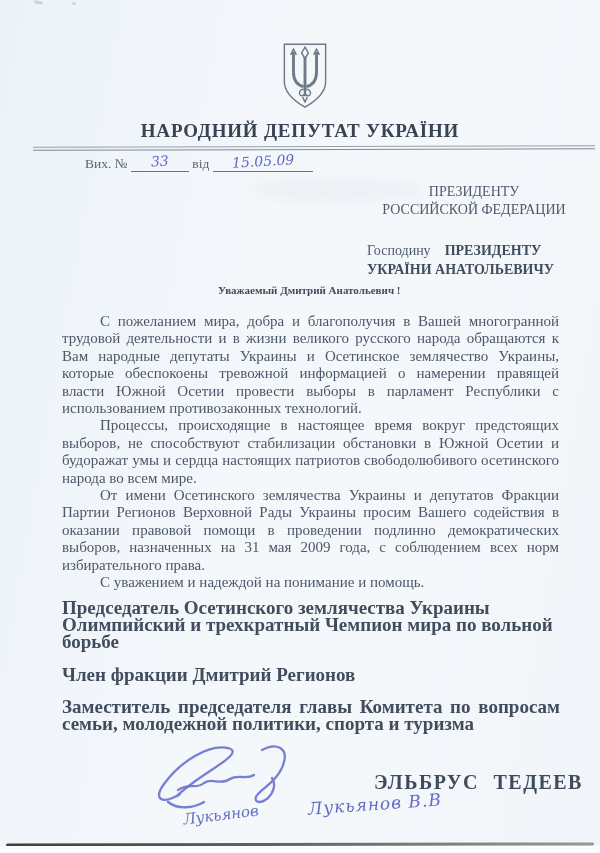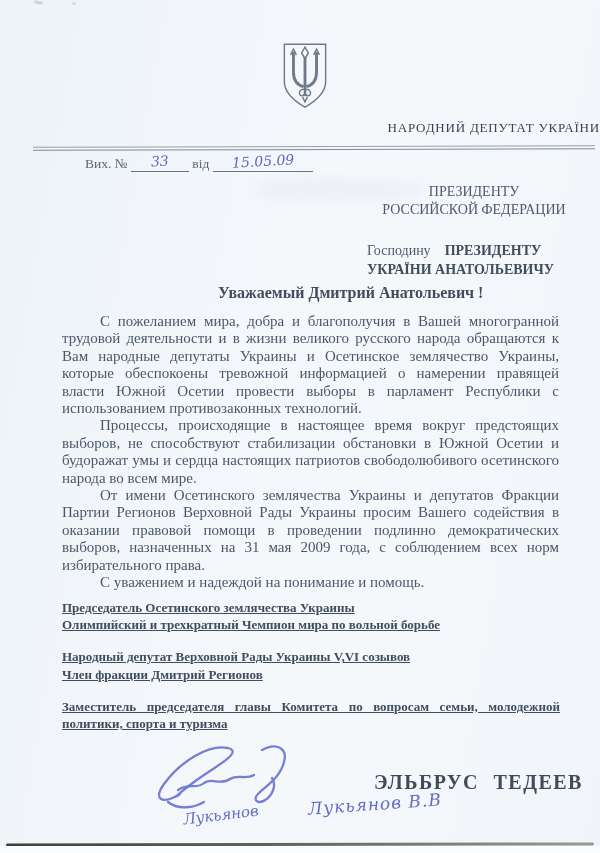--- a/index.html
+++ b/index.html
@@ -8,21 +8,21 @@
     background: linear-gradient(100deg, #ecf2f7 0%, #f2f6fa 28%, #f5f8fb 55%, #f1f5f9 100%);
     font-family:"Liberation Serif", serif;
     color:#4b5768;
   }
 
   
   .emblem { position:absolute; left:281px; top:42px; width:48px; height:68px; }
   .emblem path { stroke:#6e7a88; fill:none; }
   .doc-title {
     position:absolute; top:120px; left:0; width:100%;
-    text-align:right; font-weight:normal; font-size:13px;
+    text-align:center; font-weight:bold; font-size:19px;
     letter-spacing:0.8px; color:#394453;
   }
   .rule {
     position:absolute; top:146px; left:33px; width:562px; height:2px;
     border-top:1.5px solid #95a0ac; border-bottom:1.2px solid #7e8a96;
     transform:rotate(-0.15deg);
   }
 
   
   .ref { position:absolute; top:154px; left:85px; font-size:13.5px; color:#5a6674; white-space:nowrap; }
@@ -33,30 +33,30 @@
   .ref .ink { display:inline-block; font-size:14px; transform:rotate(-3deg) translateY(-1px); }
 
   
   .addressee { position:absolute; left:327px; top:183px; width:214px; font-size:14px; color:#4e5a6a;margin-left:40px; }
   .addr-center { text-align:center; line-height:18px; }
   .addr-name { margin-top:22px; line-height:19px; }
   .b { font-weight:bold; color:#414d5d; }
   .gap { display:inline-block; width:14px; }
 
   
-  .greeting { position:absolute; left:218px; top:284px; font-weight:bold; font-size:16px; color:#414d5d; }
+  .greeting { position:absolute; left:218px; top:284px; font-weight:bold; font-size:11px; color:#414d5d; }
   .body-text {
     position:absolute; left:62px; top:313px; width:497px;
     font-size:15px; line-height:17.4px; text-align:justify; color:#4b5768;
   }
   .body-text p { margin:0; text-indent:38px; }
 
   
   .titles { position:absolute; left:62px; top:599px; width:498px;
-    font-weight:bold; font-size:13px; line-height:17.2px; color:#414d5d;text-decoration:underline; }
+    font-weight:bold; font-size:19px; line-height:17.2px; color:#414d5d; }
   .title-block { margin-bottom:15px; }
   .title-block.justify { text-align:justify; }
 
   
   .sig-flourish { position:absolute; left:150px; top:732px; width:160px; height:84px; }
   .sig-flourish path { stroke:#6d74cf; fill:none; stroke-width:2.3; stroke-linecap:round; opacity:0.92; }
   .sig-name { position:absolute; left:374px; top:771px; font-weight:bold; font-size:20px;
     letter-spacing:1.5px; word-spacing:8px; color:#3f4b5b; white-space:nowrap; }
   .hw1 { position:absolute; left:183px; top:806px; font-family:"DejaVu Serif", serif; font-style:italic;
     color:#646bc6; font-size:15px; transform:rotate(-7deg); }
@@ -130,21 +130,20 @@
     <p>От имени Осетинского землячества Украины и депутатов Фракции Партии Регионов Верховной Рады Украины просим Вашего содействия в оказании правовой помощи в проведении подлинно демократических выборов, назначенных на 31 мая 2009 года, с соблюдением всех норм избирательного права.</p>
     <p>С уважением и надеждой на понимание и помощь.</p>
   </div>
 
   <div class="titles">
     <div class="title-block">
       <div>Председатель Осетинского землячества Украины</div>
       <div>Олимпийский и трехкратный Чемпион мира по вольной борьбе</div>
     </div>
     <div class="title-block">
-      <div>Народный депутат Верховной Рады Украины V,VI созывов</div>
       <div>Член фракции Дмитрий Регионов</div>
     </div>
     <div class="title-block justify">
       <div>Заместитель председателя главы Комитета по вопросам семьи, молодежной политики, спорта и туризма</div>
     </div>
   </div>
 
   <div class="sig-flourish">
     <svg viewBox="0 0 160 84" width="160" height="84">
       <path d="M30,62 C10,74 4,66 14,52 C30,30 58,12 78,16 C94,20 66,34 44,50 C28,62 22,68 30,62"></path>

